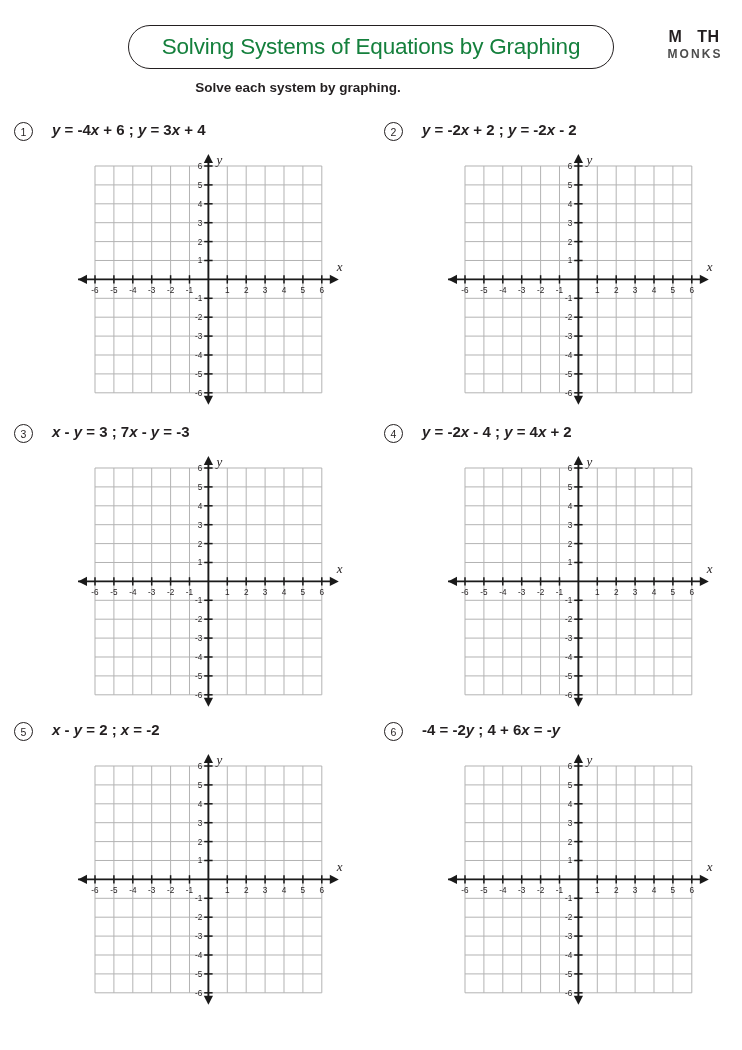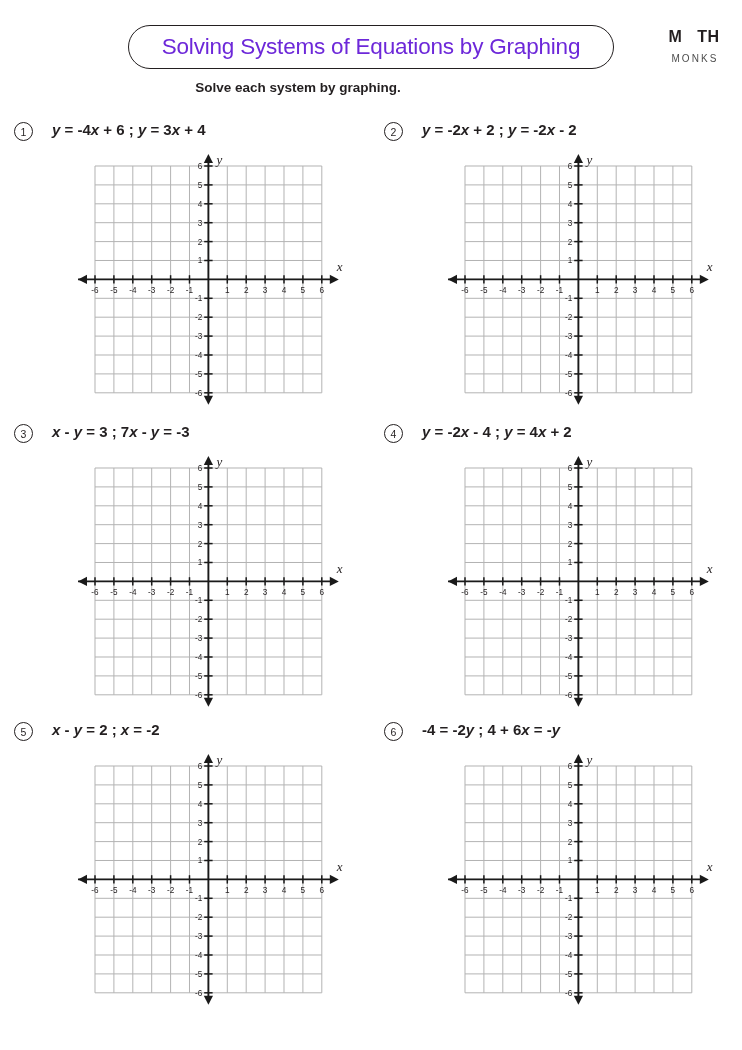--- a/index.html
+++ b/index.html
@@ -34,21 +34,21 @@
     border-radius: 24px;
     box-sizing: border-box;
     display: flex;
     align-items: center;
     justify-content: center;
   }
   .title-text {
     font-size: 22.5px;
     font-weight: 400;
     letter-spacing: -0.2px;
-    color: #6d28d9;
+    color: #15803d;
     white-space: nowrap;
   }
   .subtitle {
     position: absolute;
     left: 0;
     top: 80px;
     width: 596px;
     text-align: center;
     font-size: 13.5px;
     font-weight: 600;
@@ -80,25 +80,25 @@
     height: 0;
     border-left: 7px solid transparent;
     border-right: 7px solid transparent;
     border-bottom: 13px solid #ef7murder;
     margin: 0 0.5px;
   }
   .logo-tri {
     border-bottom-color: #ee7749;
   }
   .logo-bottom {
-    font-size: 10px;
-    font-weight: 400;
+    font-size: 12px;
+    font-weight: 700;
     letter-spacing: 2.1px;
     color: #4d4d4d;
-    margin-top: 9px;
+    margin-top: 3px;
     padding-left: 2px;
   }
 
   
   .problem {
     position: absolute;
     width: 360px;
   }
   .prob-head {
     position: relative;

